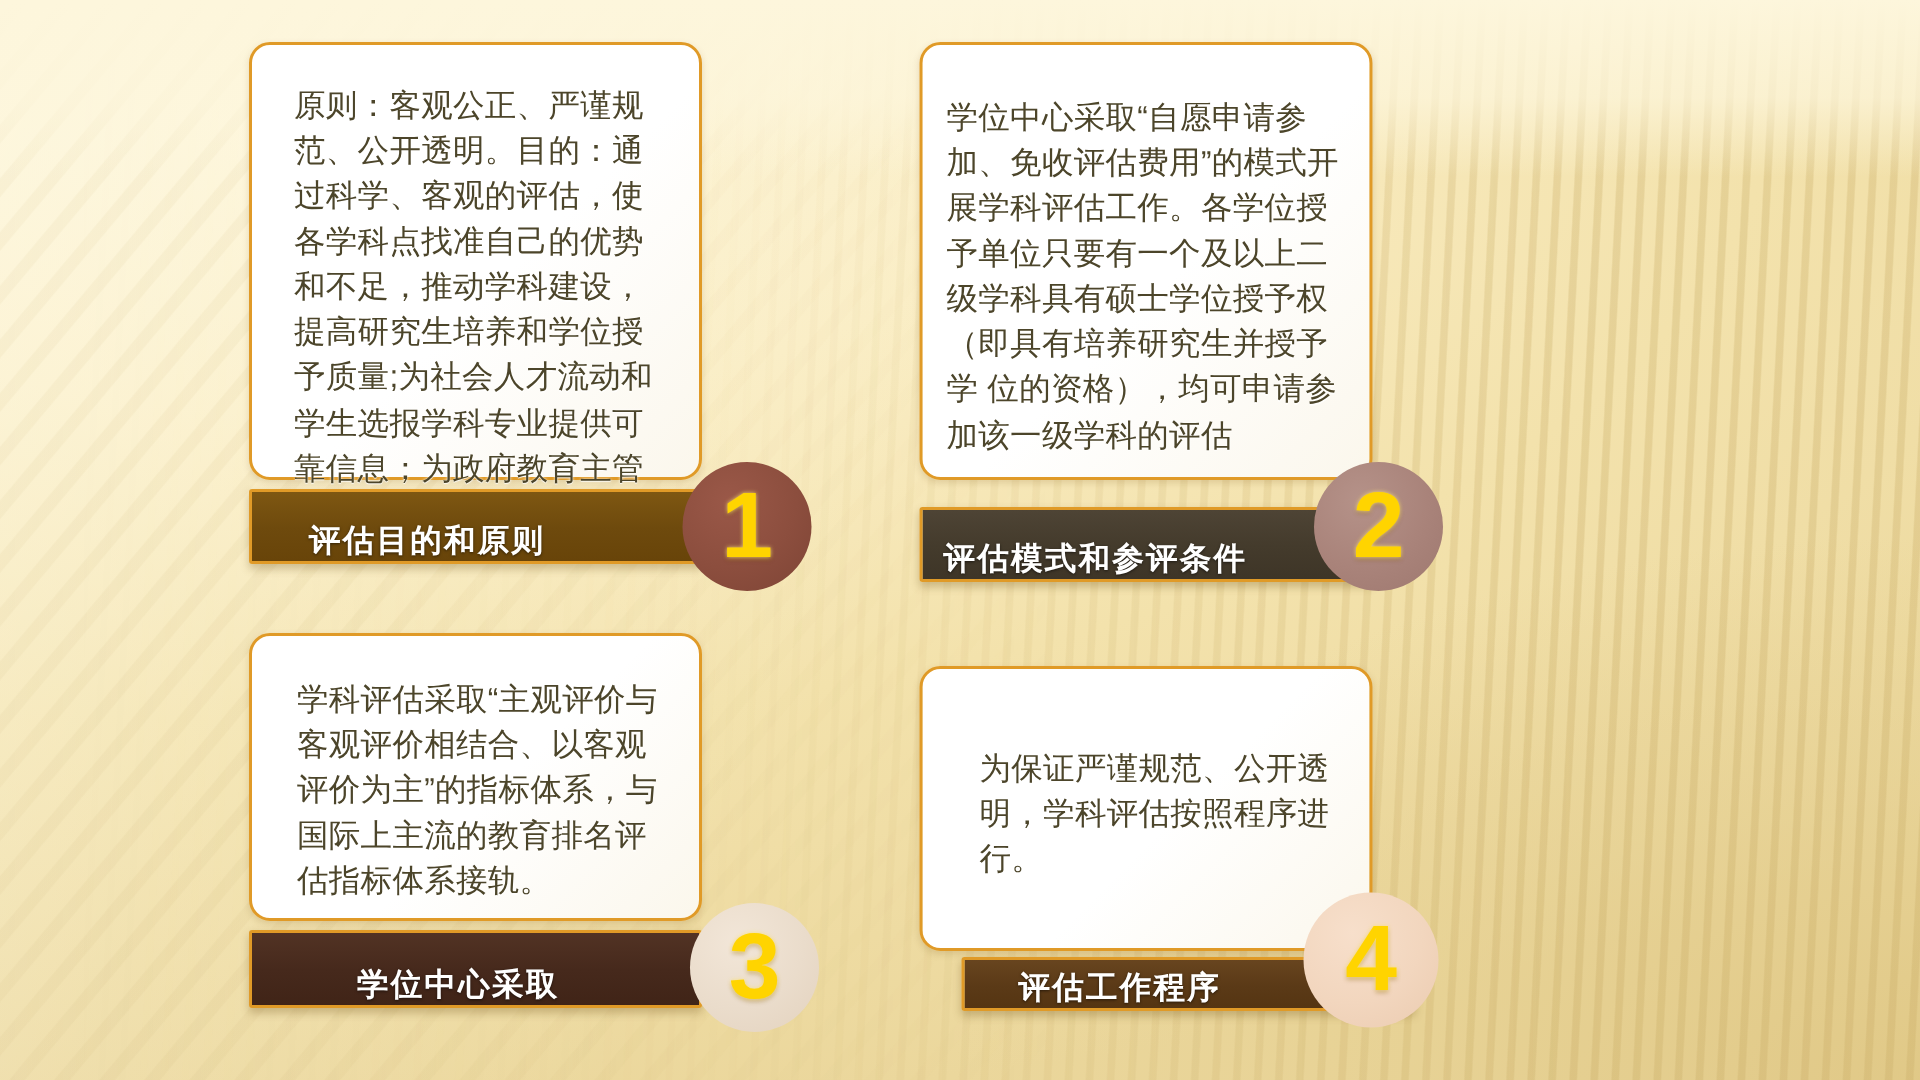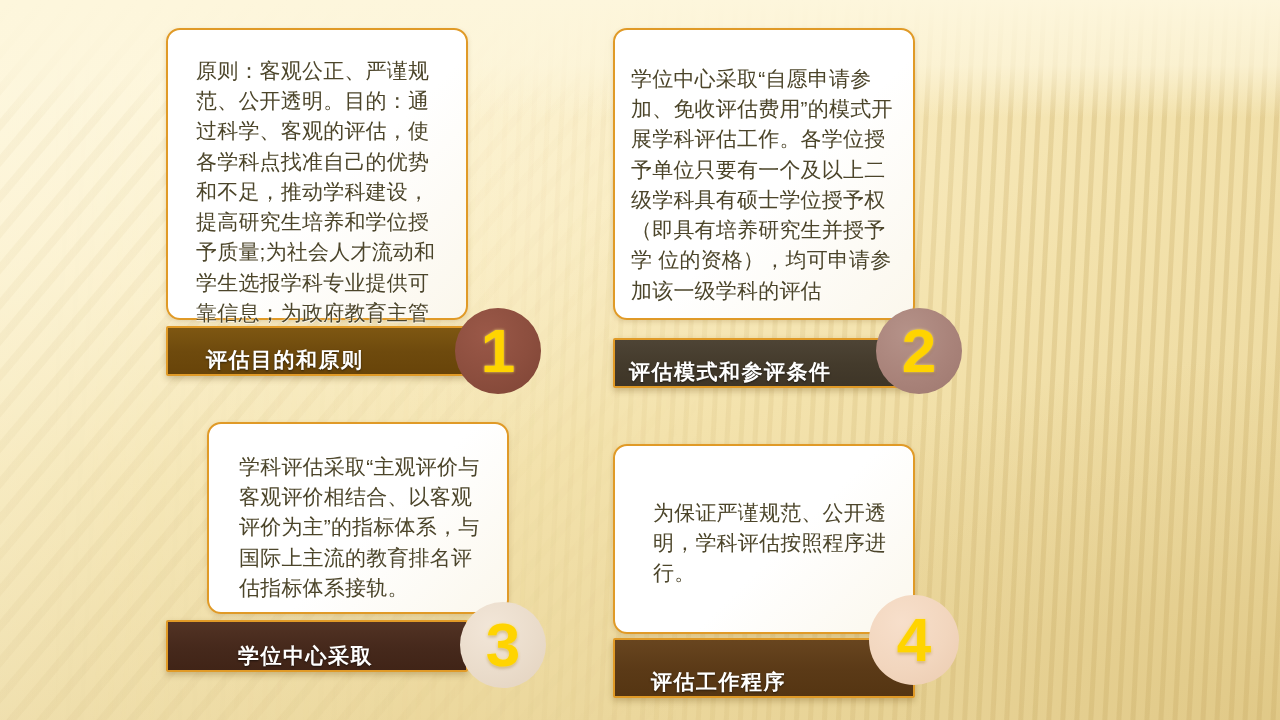--- a/index.html
+++ b/index.html
@@ -137,28 +137,28 @@
   #card-1 .card-body { width: 302px; height: 292px; padding: 26px 18px 10px 28px; }
   #card-1 .card-bar  { width: 302px; height: 50px; margin-top: 6px; padding-left: 38px;
                        background: linear-gradient(to bottom, #7E5712 0%, #6E4A0D 52%, #684409 100%); }
 
   #card-2 { left: 613px; top: 28px;  width: 280px; }
   #card-2 .card-body { width: 302px; height: 292px; padding: 34px 16px 10px 16px; }
   #card-2 .card-bar  { width: 302px; height: 50px; margin-top: 18px; padding-left: 14px;
                        background: linear-gradient(to bottom, #4E4435 0%, #443B2C 52%, #3E3527 100%); }
 
   #card-3 { left: 166px; top: 422px; width: 302px; }
-  #card-3 .card-body { width: 302px; height: 192px; padding: 28px 16px 10px 30px; margin-left: 41px; }
+  #card-3 .card-body { width: 302px; height: 192px; padding: 28px 16px 10px 30px; }
   #card-3 .card-bar  { width: 302px; height: 52px; margin-top: 6px; padding-left: 70px;
                        background: linear-gradient(to bottom, #523324 0%, #46291C 52%, #402417 100%); }
 
   #card-4 { left: 613px; top: 444px; width: 302px; }
   #card-4 .card-body { width: 302px; height: 190px; padding: 52px 16px 10px 38px; }
-  #card-4 .card-bar  { width: 302px; height: 60px; margin-top: 4px; padding-left: 36px;
-                       background: linear-gradient(to bottom, #68451F 0%, #5B3A17 52%, #553512 100%); }
+  #card-4 .card-bar  { width: 302px; height: 36px; margin-top: 4px; padding-left: 36px;
+                       background: linear-gradient(to bottom, #68451F 0%, #5B3A17 52%, #553512 100%); margin-left: 28px; }
 
   #badge-1 { left: 455px; top: 308px; width: 86px; height: 86px;
              background: radial-gradient(circle at 36% 30%, #9A5848 0%, #8C4E3E 55%, #7E4435 100%); }
   #badge-1 .badge-num { color: #FFD400; }
 
   #badge-2 { left: 876px; top: 308px; width: 86px; height: 86px;
              background: radial-gradient(circle at 36% 30%, #B59289 0%, #A9837A 55%, #9E786F 100%); }
   #badge-2 .badge-num { color: #FFD400; }
 
   #badge-3 { left: 460px; top: 602px; width: 86px; height: 86px;

